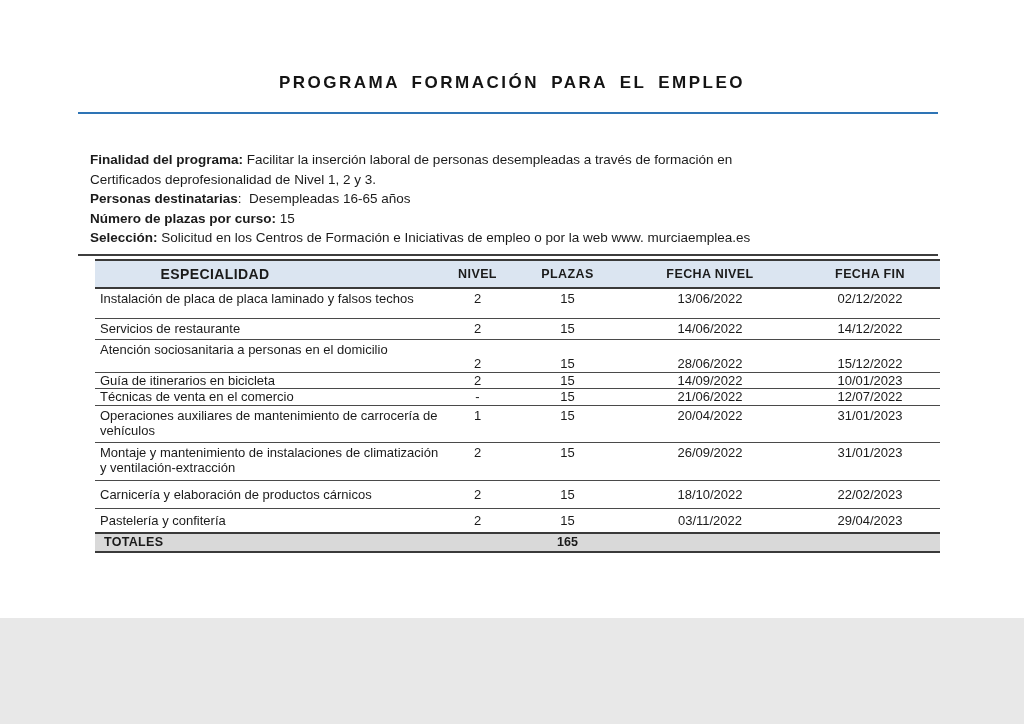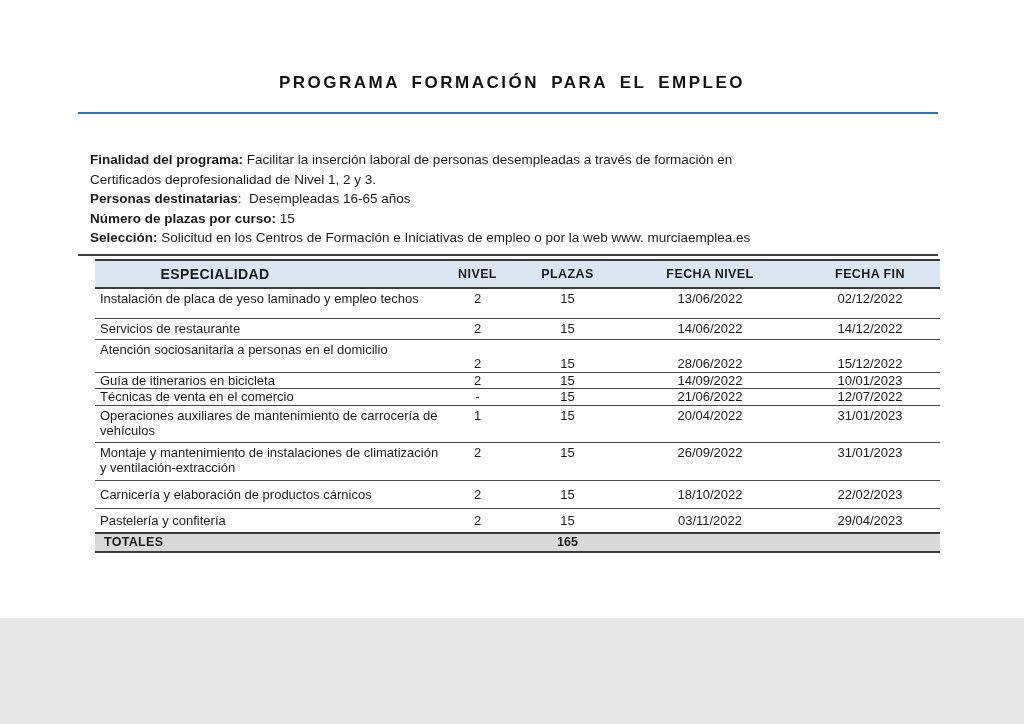--- a/index.html
+++ b/index.html
@@ -107,21 +107,21 @@
         <tr>
           <th class="spec">ESPECIALIDAD</th>
           <th>NIVEL</th>
           <th>PLAZAS</th>
           <th>FECHA NIVEL</th>
           <th>FECHA FIN</th>
         </tr>
       </thead>
       <tbody>
         <tr class="r1 vt">
-          <td class="spec">Instalación de placa de yeso laminado y empleo techos</td>
+          <td class="spec">Instalación de placa de placa laminado y falsos techos</td>
           <td class="c">2</td>
           <td class="c">15</td>
           <td class="c">13/06/2022</td>
           <td class="c">02/12/2022</td>
         </tr>
         <tr class="r2">
           <td class="spec">Servicios de restaurante</td>
           <td class="c">2</td>
           <td class="c">15</td>
           <td class="c">14/06/2022</td>

